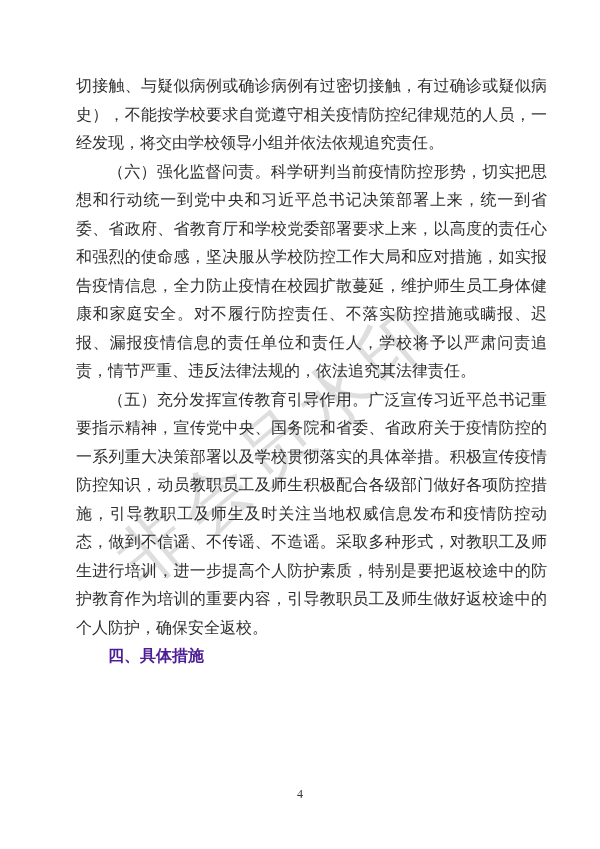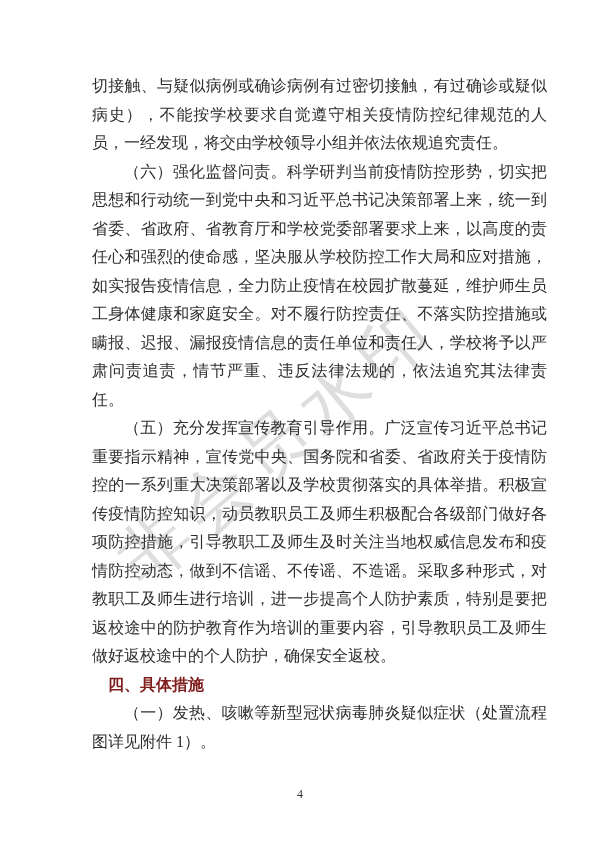--- a/index.html
+++ b/index.html
@@ -33,23 +33,23 @@
     position: absolute;
     left: 76px;
     top: 72px;
     width: 471px;
     z-index: 1;
     font-size: 16px;
     line-height: 28.5px;
     text-align: justify;
   }
   .content p { margin: 0; padding: 0; }
-  .content p.body { text-indent: 2em; margin-left: 16px; }
+  .content p.body { text-indent: 2em; }
   .content p.no-indent { text-indent: 0; }
-  .content p.heading { text-indent: 2em; font-weight: bold; color: #7f1d1d; }
+  .content p.heading { text-indent: 2em; font-weight: bold; color: #4c1d95; }
   .page-number {
     position: absolute;
     left: 0;
     right: 0;
     top: 787px;
     z-index: 1;
     text-align: center;
     font-size: 12px;
     color: #333333;
   }
@@ -57,16 +57,15 @@
 </head>
 <body>
 
 <div class="page">
   <div class="watermark">非会员水印</div>
   <div class="content" id="doc-body">
       <p class="body no-indent">切接触、与疑似病例或确诊病例有过密切接触，有过确诊或疑似病史），不能按学校要求自觉遵守相关疫情防控纪律规范的人员，一经发现，将交由学校领导小组并依法依规追究责任。</p>
       <p class="body">（六）强化监督问责。科学研判当前疫情防控形势，切实把思想和行动统一到党中央和习近平总书记决策部署上来，统一到省委、省政府、省教育厅和学校党委部署要求上来，以高度的责任心和强烈的使命感，坚决服从学校防控工作大局和应对措施，如实报告疫情信息，全力防止疫情在校园扩散蔓延，维护师生员工身体健康和家庭安全。对不履行防控责任、不落实防控措施或瞒报、迟报、漏报疫情信息的责任单位和责任人，学校将予以严肃问责追责，情节严重、违反法律法规的，依法追究其法律责任。</p>
       <p class="body">（五）充分发挥宣传教育引导作用。广泛宣传习近平总书记重要指示精神，宣传党中央、国务院和省委、省政府关于疫情防控的一系列重大决策部署以及学校贯彻落实的具体举措。积极宣传疫情防控知识，动员教职员工及师生积极配合各级部门做好各项防控措施，引导教职工及师生及时关注当地权威信息发布和疫情防控动态，做到不信谣、不传谣、不造谣。采取多种形式，对教职工及师生进行培训，进一步提高个人防护素质，特别是要把返校途中的防护教育作为培训的重要内容，引导教职员工及师生做好返校途中的个人防护，确保安全返校。</p>
       <p class="heading">四、具体措施</p>
-      <p class="body">（一）发热、咳嗽等新型冠状病毒肺炎疑似症状（处置流程图详见附件 1）。</p>
     </div>
   <div class="page-number">4</div>
 </div>
 
 </body></html>

